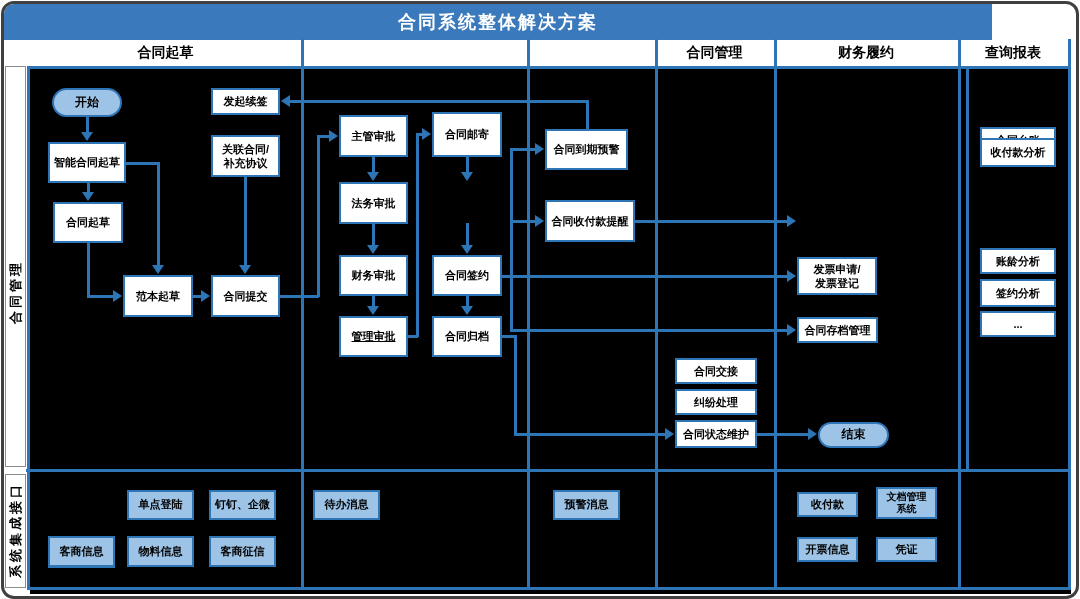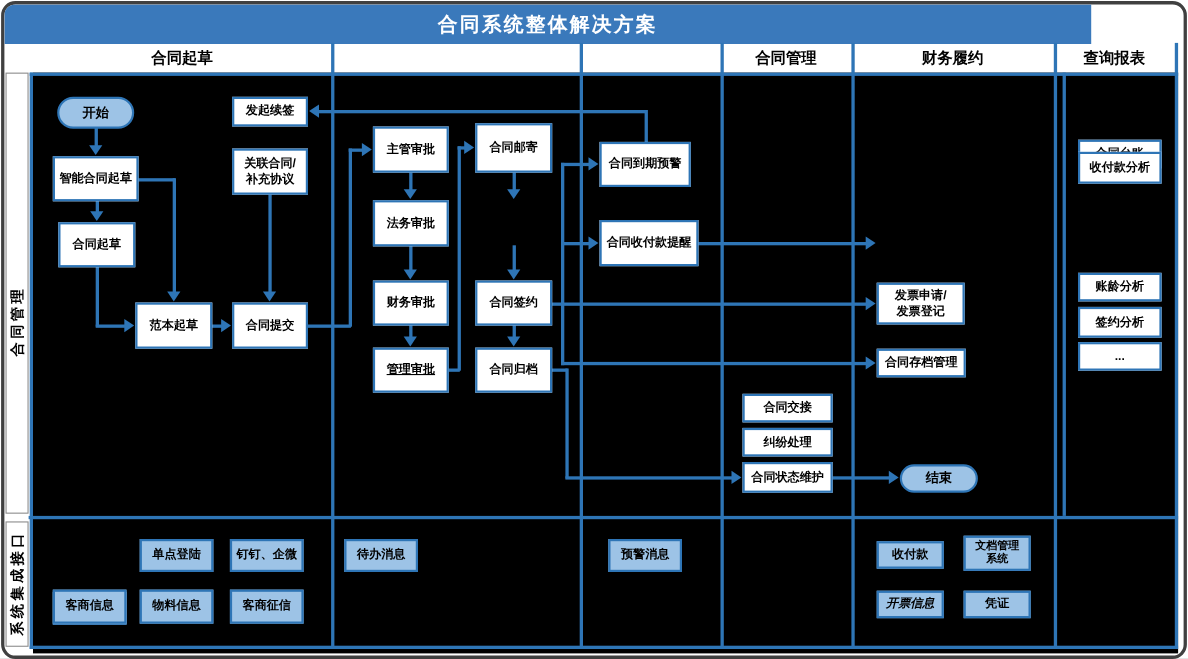--- a/index.html
+++ b/index.html
@@ -141,17 +141,17 @@
         <div class="abs inode" style="left: 127px; top: 490px; width: 67px; height: 30px;">单点登陆</div>
         <div class="abs inode" style="left: 209px; top: 490px; width: 67px; height: 30px;">钉钉、企微</div>
         <div class="abs inode" style="left: 48px; top: 536px; width: 67px; height: 31px;">客商信息</div>
         <div class="abs inode" style="left: 127px; top: 536px; width: 67px; height: 31px;">物料信息</div>
         <div class="abs inode" style="left: 209px; top: 536px; width: 67px; height: 31px;">客商征信</div>
         <div class="abs inode" style="left: 313px; top: 490px; width: 67px; height: 30px;">待办消息</div>
         <div class="abs inode" style="left: 553px; top: 490px; width: 67px; height: 30px;">预警消息</div>
         <div class="abs inode" style="left: 797px; top: 492px; width: 61px; height: 25px;">收付款</div>
         <div class="abs inode" style="left: 876px; top: 487px; width: 61px; height: 32px; font-size: 10px;">文档管理
 系统</div>
-        <div class="abs inode" style="left: 797px; top: 537px; width: 61px; height: 25px; font-style: italic;">开票信息</div>
+        <div class="abs inode" style="left: 797px; top: 537px; width: 61px; height: 25px;">开票信息</div>
         <div class="abs inode" style="left: 876px; top: 537px; width: 61px; height: 25px;">凭证</div>
       </div>
   </div>
 </div>
 
 </body></html>

